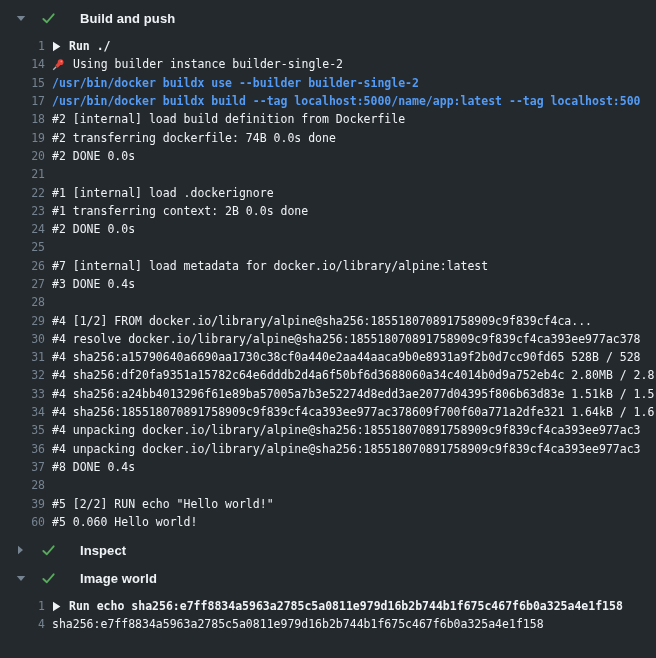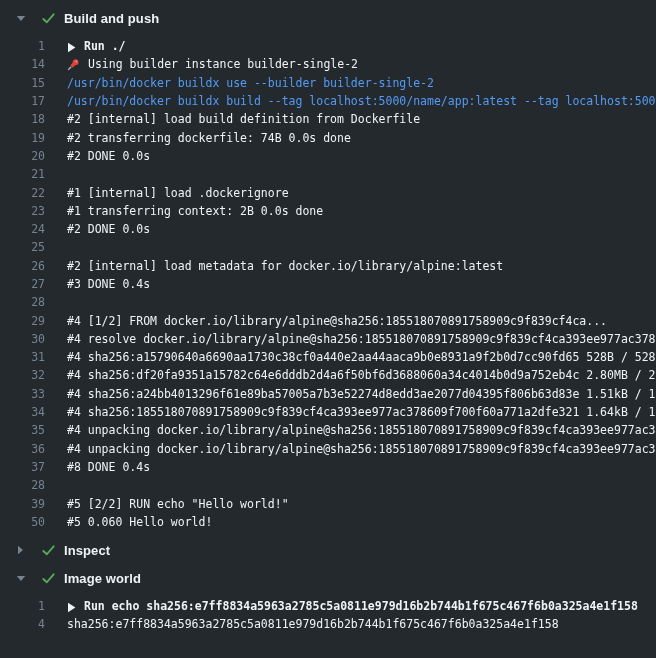--- a/index.html
+++ b/index.html
@@ -9,28 +9,28 @@
   html,body{margin:0;padding:0;background:var(--bg);}
   .log-viewer{
     width:656px;height:658px;overflow:hidden;background:var(--bg);
     font-family:"DejaVu Sans Mono","Liberation Mono",monospace;
     font-size:11.5px;color:var(--text);box-sizing:border-box;padding-top:4px;
   }
   .sec-header{display:flex;align-items:center;height:28px;padding-left:15px;cursor:pointer;}
   .chev{width:11px;display:inline-flex;justify-content:center;align-items:center;}
   .chk{margin-left:15px;display:inline-flex;align-items:center;}
   .sec-title{
-    margin-left:8px;font-family:"Liberation Sans","DejaVu Sans",sans-serif;
+    margin-left:24px;font-family:"Liberation Sans","DejaVu Sans",sans-serif;
     font-weight:bold;font-size:13px;color:var(--text);letter-spacing:.1px;
   }
   .sec-body{padding:5px 0 5px 0;}
   .line{display:flex;align-items:center;height:18.3px;overflow:hidden;white-space:pre;}
   .ln{width:45px;min-width:45px;text-align:right;color:var(--num);cursor:pointer;user-select:none;}
-  .lt{margin-left:22px;display:inline-flex;align-items:flex-end;white-space:pre;}
-  .lt.command{color:var(--cmd);font-weight:normal;}
+  .lt{margin-left:7px;display:inline-flex;align-items:center;white-space:pre;}
+  .lt.command{color:var(--cmd);font-weight:bold;}
   .lt.run{font-weight:bold;}
   .ic{display:inline-flex;align-items:center;margin-right:8px;}
   svg{display:block;}
 </style>
 </head>
 <body>
 
 <div class="log-viewer">
   <div>
       <div class="sec-header">
@@ -59,35 +59,35 @@
         <div class="line"><span class="ln">15</span><span class="lt command"><span>/usr/bin/docker buildx use --builder builder-single-2</span></span></div>
         <div class="line"><span class="ln">17</span><span class="lt command"><span>/usr/bin/docker buildx build --tag localhost:5000/name/app:latest --tag localhost:500</span></span></div>
         <div class="line"><span class="ln">18</span><span class="lt plain"><span>#2 [internal] load build definition from Dockerfile</span></span></div>
         <div class="line"><span class="ln">19</span><span class="lt plain"><span>#2 transferring dockerfile: 74B 0.0s done</span></span></div>
         <div class="line"><span class="ln">20</span><span class="lt plain"><span>#2 DONE 0.0s</span></span></div>
         <div class="line"><span class="ln">21</span><span class="lt plain"><span></span></span></div>
         <div class="line"><span class="ln">22</span><span class="lt plain"><span>#1 [internal] load .dockerignore</span></span></div>
         <div class="line"><span class="ln">23</span><span class="lt plain"><span>#1 transferring context: 2B 0.0s done</span></span></div>
         <div class="line"><span class="ln">24</span><span class="lt plain"><span>#2 DONE 0.0s</span></span></div>
         <div class="line"><span class="ln">25</span><span class="lt plain"><span></span></span></div>
-        <div class="line"><span class="ln">26</span><span class="lt plain"><span>#2 [internal] load metadata for docker.io/library/alpine:latest</span></span></div>
+        <div class="line"><span class="ln">26</span><span class="lt plain"><span>#7 [internal] load metadata for docker.io/library/alpine:latest</span></span></div>
         <div class="line"><span class="ln">27</span><span class="lt plain"><span>#3 DONE 0.4s</span></span></div>
         <div class="line"><span class="ln">28</span><span class="lt plain"><span></span></span></div>
         <div class="line"><span class="ln">29</span><span class="lt plain"><span>#4 [1/2] FROM docker.io/library/alpine@sha256:185518070891758909c9f839cf4ca...</span></span></div>
         <div class="line"><span class="ln">30</span><span class="lt plain"><span>#4 resolve docker.io/library/alpine@sha256:185518070891758909c9f839cf4ca393ee977ac378</span></span></div>
         <div class="line"><span class="ln">31</span><span class="lt plain"><span>#4 sha256:a15790640a6690aa1730c38cf0a440e2aa44aaca9b0e8931a9f2b0d7cc90fd65 528B / 528</span></span></div>
         <div class="line"><span class="ln">32</span><span class="lt plain"><span>#4 sha256:df20fa9351a15782c64e6dddb2d4a6f50bf6d3688060a34c4014b0d9a752eb4c 2.80MB / 2.8</span></span></div>
         <div class="line"><span class="ln">33</span><span class="lt plain"><span>#4 sha256:a24bb4013296f61e89ba57005a7b3e52274d8edd3ae2077d04395f806b63d83e 1.51kB / 1.5</span></span></div>
         <div class="line"><span class="ln">34</span><span class="lt plain"><span>#4 sha256:185518070891758909c9f839cf4ca393ee977ac378609f700f60a771a2dfe321 1.64kB / 1.6</span></span></div>
         <div class="line"><span class="ln">35</span><span class="lt plain"><span>#4 unpacking docker.io/library/alpine@sha256:185518070891758909c9f839cf4ca393ee977ac3</span></span></div>
         <div class="line"><span class="ln">36</span><span class="lt plain"><span>#4 unpacking docker.io/library/alpine@sha256:185518070891758909c9f839cf4ca393ee977ac3</span></span></div>
         <div class="line"><span class="ln">37</span><span class="lt plain"><span>#8 DONE 0.4s</span></span></div>
         <div class="line"><span class="ln">28</span><span class="lt plain"><span></span></span></div>
         <div class="line"><span class="ln">39</span><span class="lt plain"><span>#5 [2/2] RUN echo "Hello world!"</span></span></div>
-        <div class="line"><span class="ln">50</span><span class="lt plain"><span>#5 0.060 Hello world!</span></span></div>
+        <div class="line"><span class="ln">60</span><span class="lt plain"><span>#5 0.060 Hello world!</span></span></div>
       </div>
       <div class="sec-header">
         <span class="chev">
           <svg width="7" height="10" viewBox="0 0 7 10">
             <polygon points="1,0.8 6,5 1,9.2" fill="#768390"></polygon>
           </svg>
         </span>
         <span class="chk">
           <svg width="15" height="15" viewBox="0 0 16 16">
             <path d="M2.5 8.5 L6.2 12 L13.5 3.5" fill="none" stroke="#57ab5a" stroke-width="2" stroke-linecap="round" stroke-linejoin="round"></path>

